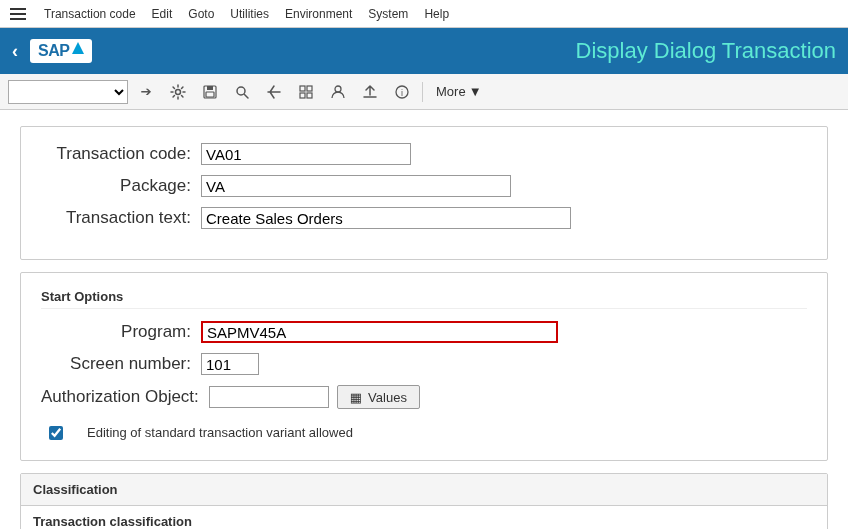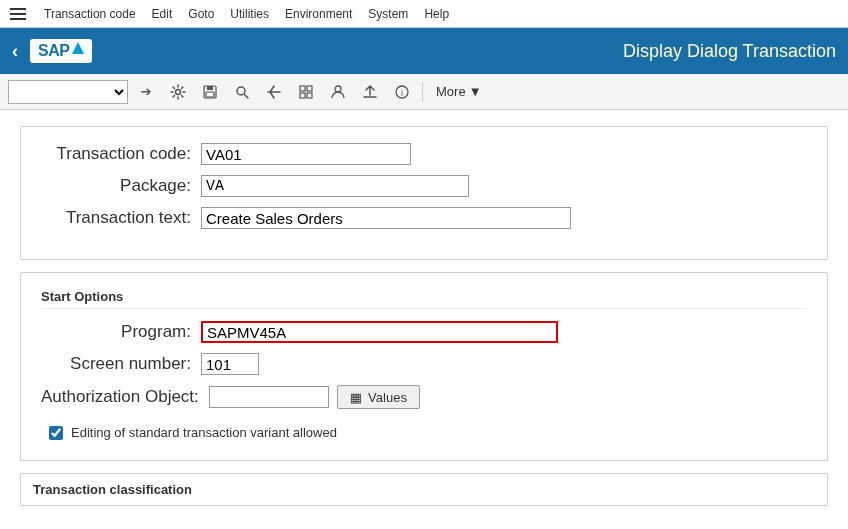--- a/index.html
+++ b/index.html
@@ -34,21 +34,21 @@
       padding: 0 12px;
       justify-content: space-between;
     }
     .header-left {
       display: flex; align-items: center; gap: 12px;
     }
     .back-btn {
       color: white; font-size: 18px; cursor: pointer; font-weight: bold;
     }
     .header-title {
-      color: #fef9c3; font-size: 18px; font-weight: normal;
+      color: #5eead4; font-size: 22px; font-weight: normal;
     }
 
     
     .toolbar {
       background: #f5f5f5;
       border-bottom: 1px solid #ccc;
       display: flex;
       align-items: center;
       height: 36px;
       padding: 0 8px;
@@ -86,21 +86,21 @@
       display: flex; align-items: center; margin-bottom: 10px;
     }
     .form-label {
       text-align: right; min-width: 160px; padding-right: 10px; color: #333; font-size: 17px;
     }
     .form-input {
       height: 22px; font-size: 15px; border: 1px solid #999; padding: 0 4px;
       background: white; outline: none;
     }
     .input-transaction { width: 210px; }
-    .input-package { width: 268px; font-family: Liberation Mono, monospace; }
+    .input-package { width: 310px; }
     .input-transaction-text { width: 370px; }
 
     
     .section-title {
       font-size: 13px; font-weight: bold; color: #333; margin-bottom: 12px;
       border-bottom: 1px solid #eee; padding-bottom: 4px;
     }
 
     .start-options-section {
       border: 1px solid #ccc;
@@ -117,21 +117,21 @@
     .input-auth { width: 120px; }
 
     .values-btn {
       display: flex; align-items: center; gap: 6px;
       height: 24px; padding: 0 12px; border: 1px solid #999;
       background: #f0f0f0; cursor: pointer; font-size: 13px; color: #333;
       border-radius: 2px; margin-left: 8px;
     }
 
     .checkbox-row {
-      display: flex; align-items: center; gap: 8px; margin-top: 16px; margin-left: 8px;
+      display: flex; align-items: center; gap: 24px; margin-top: 16px; margin-left: 8px;
     }
     .checkbox-input {
       width: 14px; height: 14px; cursor: pointer; accent-color: #1a6ea8;
     }
     .checkbox-label { font-size: 13px; color: #333; }
 
     
     .classification-section {
       border: 1px solid #ccc;
       border-radius: 2px;
@@ -290,16 +290,17 @@
       </button>
     </div>
 
     <div class="checkbox-row">
       <input type="checkbox" class="checkbox-input" checked="" style="">
       <label class="checkbox-label">Editing of standard transaction variant allowed</label>
     </div>
   </div>
 
   <div class="classification-section">
+    <div class="classification-header">Classification</div>
     <div class="transaction-classification">Transaction classification</div>
   </div>
 
 </div>
 
 </body></html>

